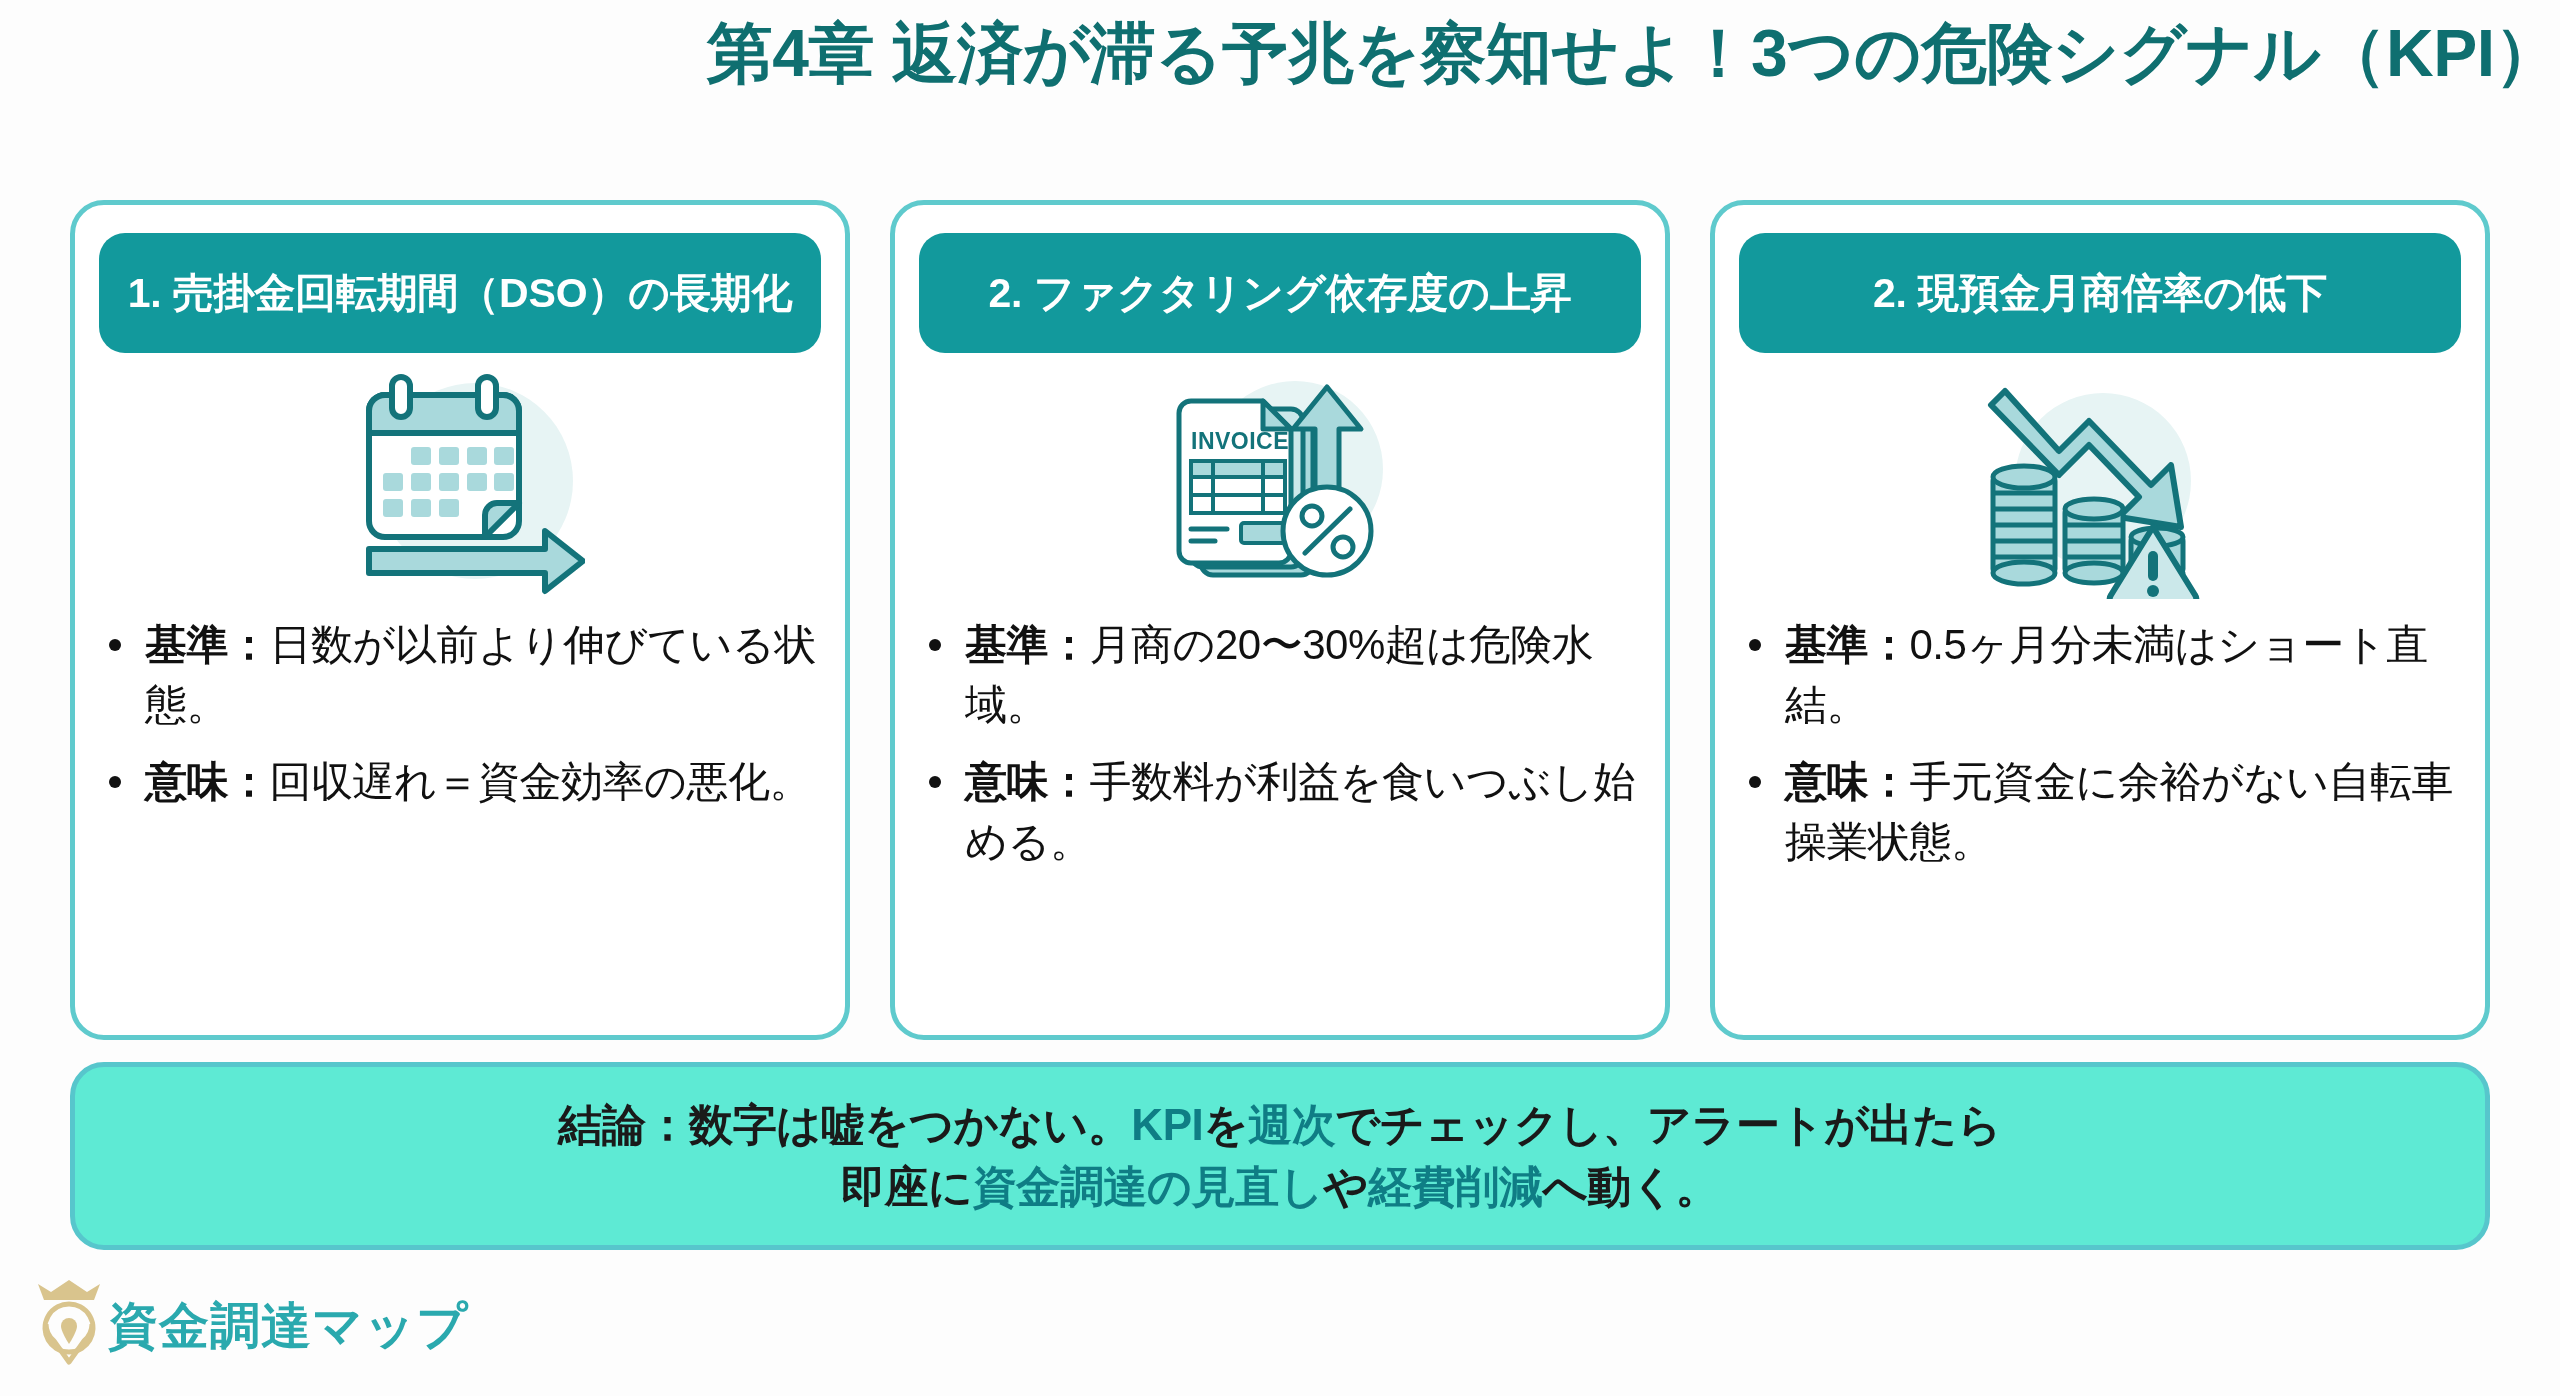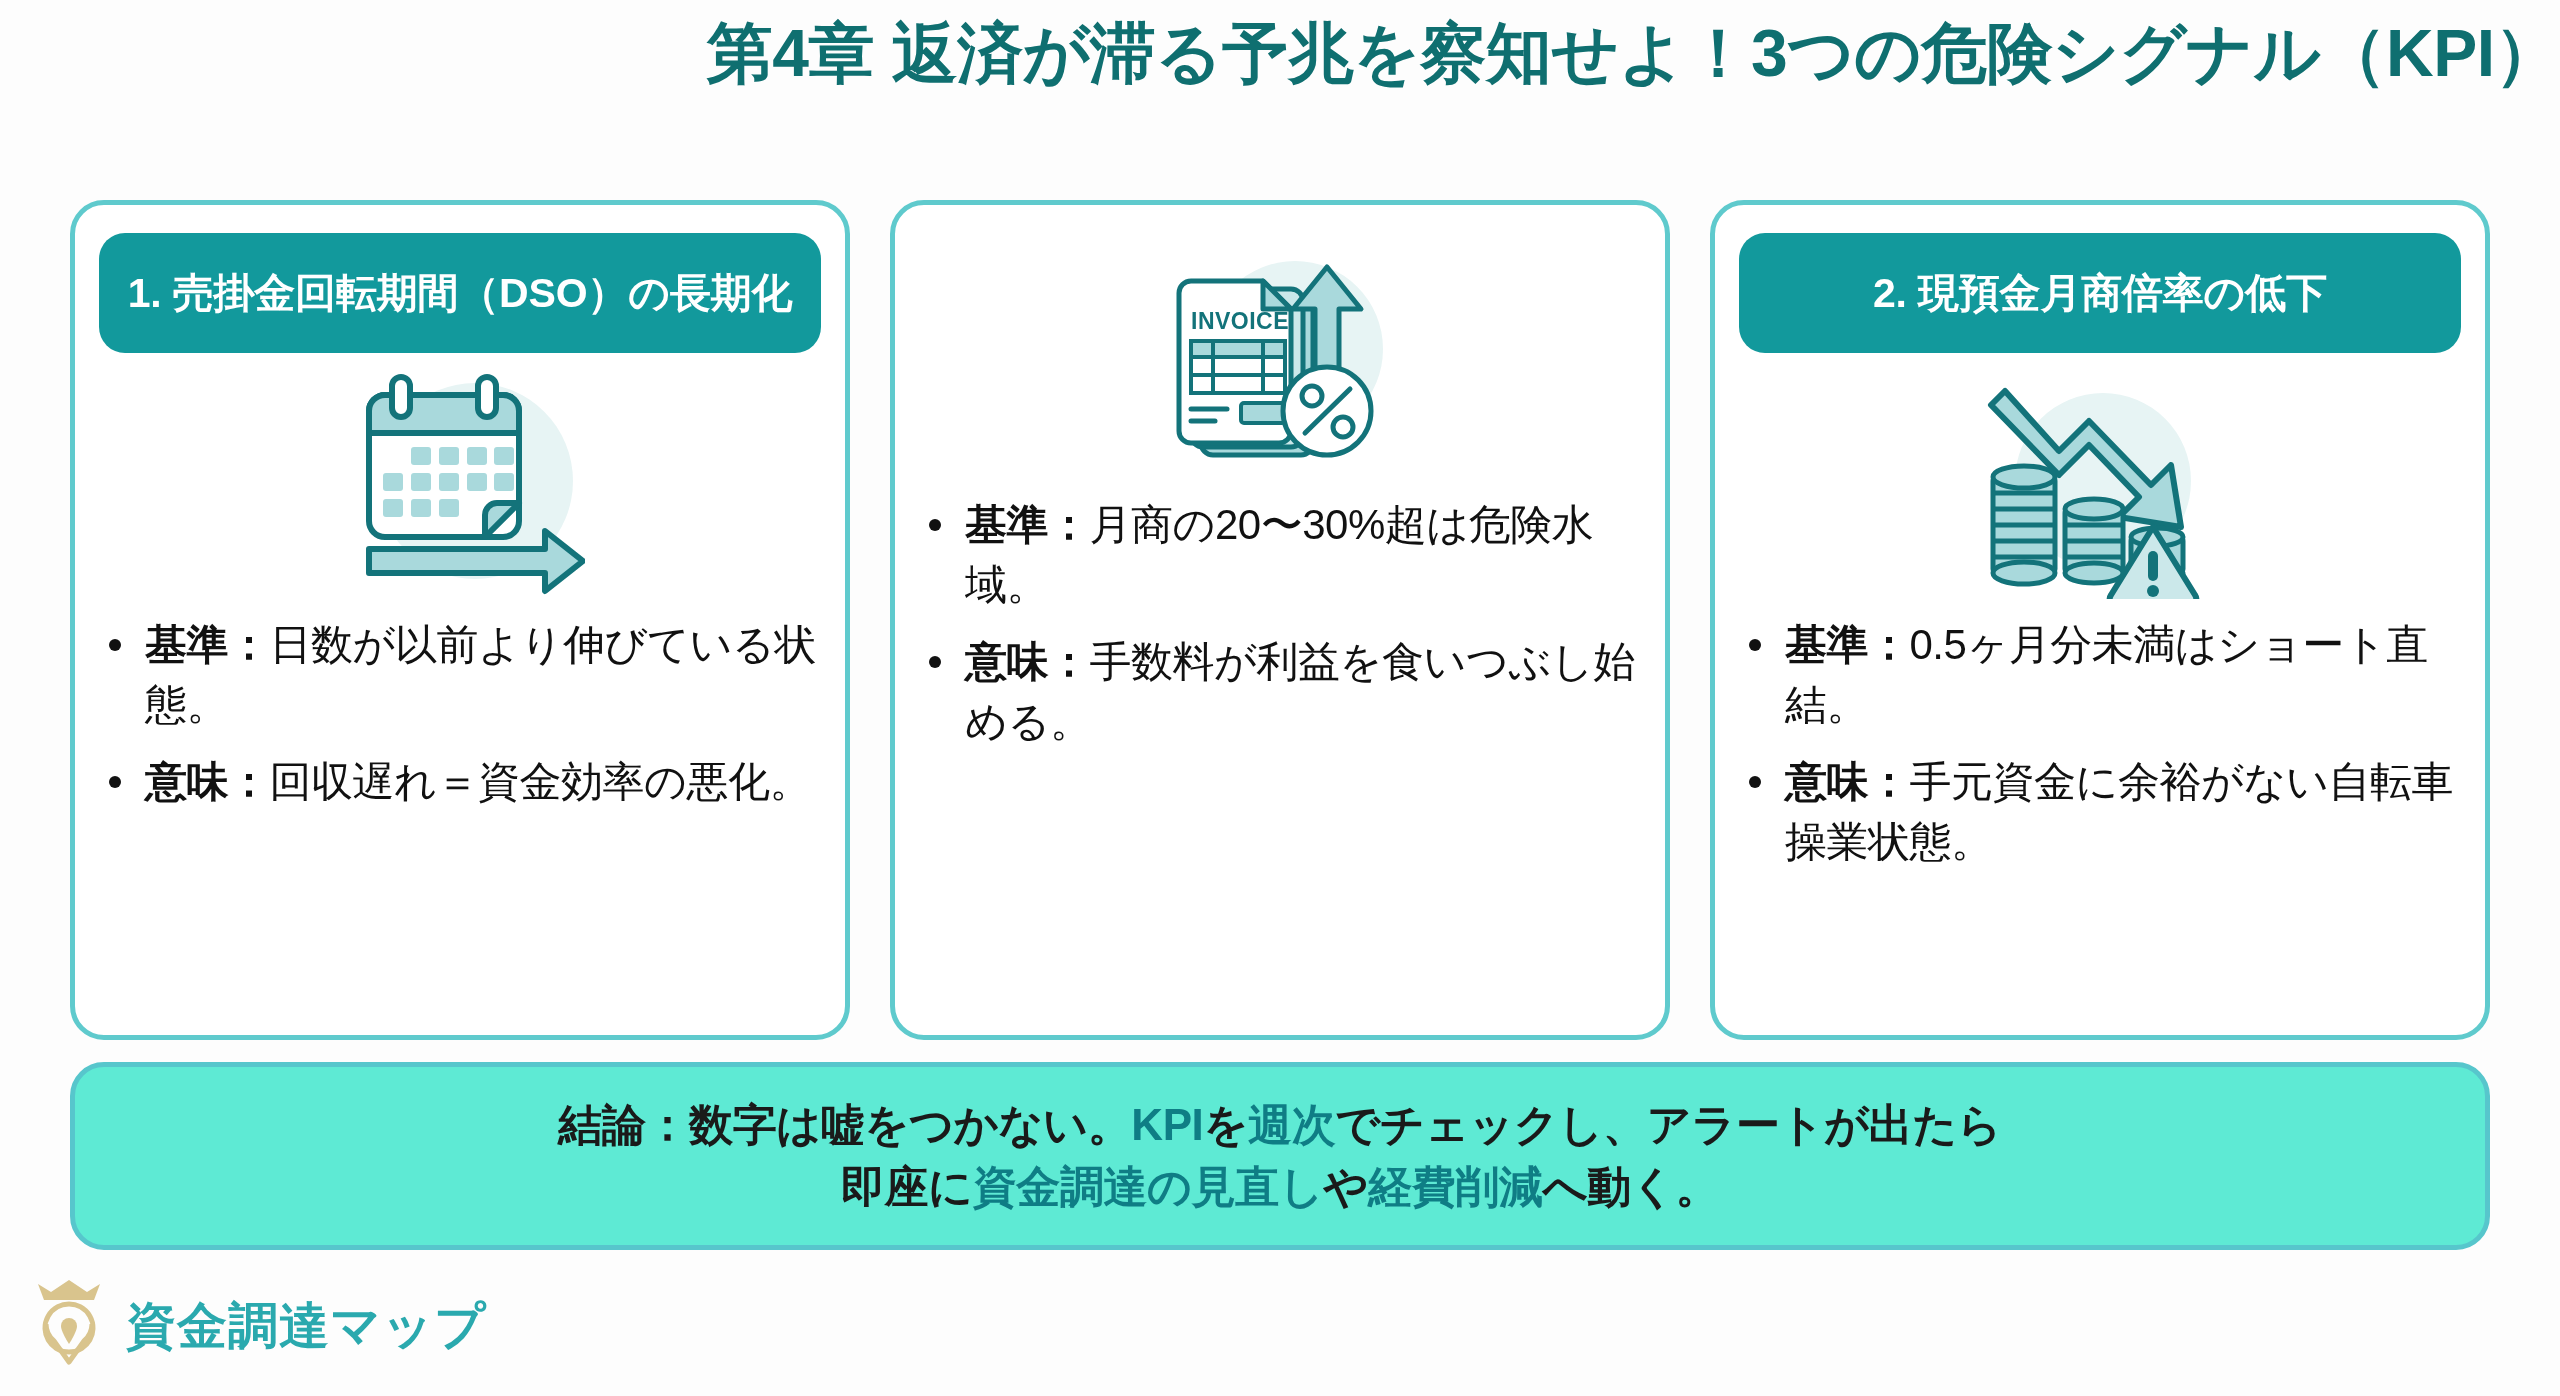--- a/index.html
+++ b/index.html
@@ -137,21 +137,21 @@
   }
   .hl { color: #0f7d85; }
 
   
   .footer {
     position: absolute;
     left: 30px;
     top: 1278px;
     display: flex;
     align-items: center;
-    gap: 18px;
+    gap: 0;
   }
   .footer .logo-text {
     font-size: 50px;
     font-weight: 700;
     color: #2aa9ae;
     letter-spacing: 1px;
   }
 </style>
 </head>
 <body>
@@ -192,20 +192,21 @@
         <path d="M34 180 h176 v-18 l38 30 l-38 30 v-18 h-176 z" fill="#a9d9dc" stroke="#13737a" stroke-width="6" stroke-linejoin="round"></path>
       </svg>
     </div>
     <ul class="bullets">
       <li class="bullet"><span class="lbl">基準：</span><span>日数が以前より伸びている状態。</span></li>
       <li class="bullet"><span class="lbl">意味：</span><span>回収遅れ＝資金効率の悪化。</span></li>
     </ul>
   </div>
 
   <div class="card">
+    <div class="card-header">2. ファクタリング依存度の上昇</div>
     <div class="card-icon">
       <svg width="250" height="230" viewBox="0 0 250 230" aria-hidden="true">
         <circle cx="140" cy="100" r="88" fill="#e7f4f4"></circle>
 
         <rect x="46" y="48" width="112" height="158" rx="12" fill="#a9d9dc" stroke="#13737a" stroke-width="5"></rect>
         <rect x="36" y="40" width="112" height="158" rx="12" fill="#cbe8ea" stroke="#13737a" stroke-width="5"></rect>
 
         <path d="M24 44 a12 12 0 0 1 12 -12 h72 l28 28 v122 a12 12 0 0 1 -12 12 h-88 a12 12 0 0 1 -12 -12 z" fill="#ffffff" stroke="#13737a" stroke-width="5" stroke-linejoin="round"></path>
         <path d="M108 32 l28 28 h-28 z" fill="#a9d9dc" stroke="#13737a" stroke-width="5" stroke-linejoin="round"></path>
         <text x="36" y="80" font-family="Liberation Sans, sans-serif" font-size="23" font-weight="700" fill="#13737a" letter-spacing="0.5">INVOICE</text>

